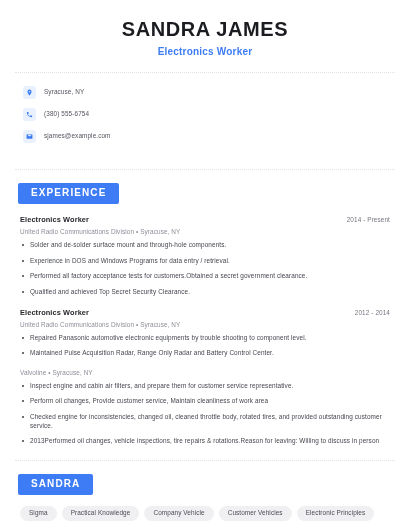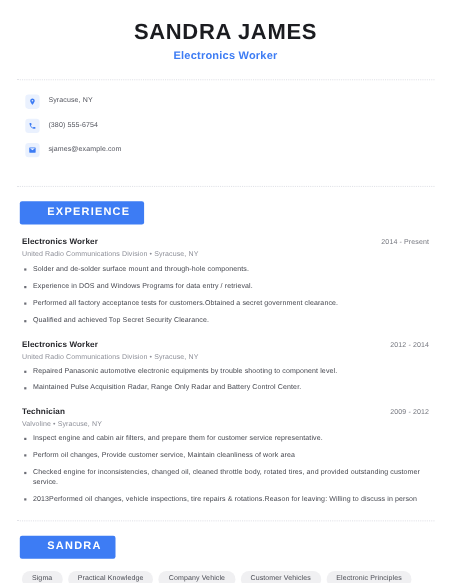--- a/index.html
+++ b/index.html
@@ -82,21 +82,21 @@
   }
 
   
   .sec-badge {
     display: inline-block;
     background: #3d7cf4;
     color: #ffffff;
     font-size: 10px;
     font-weight: bold;
     letter-spacing: 1.1px;
-    padding: 5px 13px 6px 25px;
+    padding: 5px 13px 6px 13px;
     border-radius: 2px;
     line-height: 1;
   }
   .sec-head { padding-left: 3px; }
 
   .experience { margin-top: 12px; }
   .skills-sec { margin-top: 12px; }
 
   
   .job { margin-top: 11px; padding: 0 5px 0 5px; }
@@ -237,24 +237,20 @@
         <span class="job-dates">2012 - 2014</span>
       </div>
       <div class="job-org">United Radio Communications Division  •  Syracuse, NY</div>
       <ul class="bullets">
         <li>Repaired Panasonic automotive electronic equipments by trouble shooting to component level.</li>
         <li>Maintained Pulse Acquisition Radar, Range Only Radar and Battery Control Center.</li>
       </ul>
     </div>
 
     <div class="job">
-      <div class="job-top">
-        <span class="job-title">Technician</span>
-        <span class="job-dates">2009 - 2012</span>
-      </div>
       <div class="job-org">Valvoline  •  Syracuse, NY</div>
       <ul class="bullets">
         <li>Inspect engine and cabin air filters, and prepare them for customer service representative.</li>
         <li>Perform oil changes, Provide customer service, Maintain cleanliness of work area</li>
         <li>Checked engine for inconsistencies, changed oil, cleaned throttle body, rotated tires, and provided outstanding customer service.</li>
         <li>2013Performed oil changes, vehicle inspections, tire repairs &amp; rotations.Reason for leaving: Willing to discuss in person</li>
       </ul>
     </div>
   </div>
 

